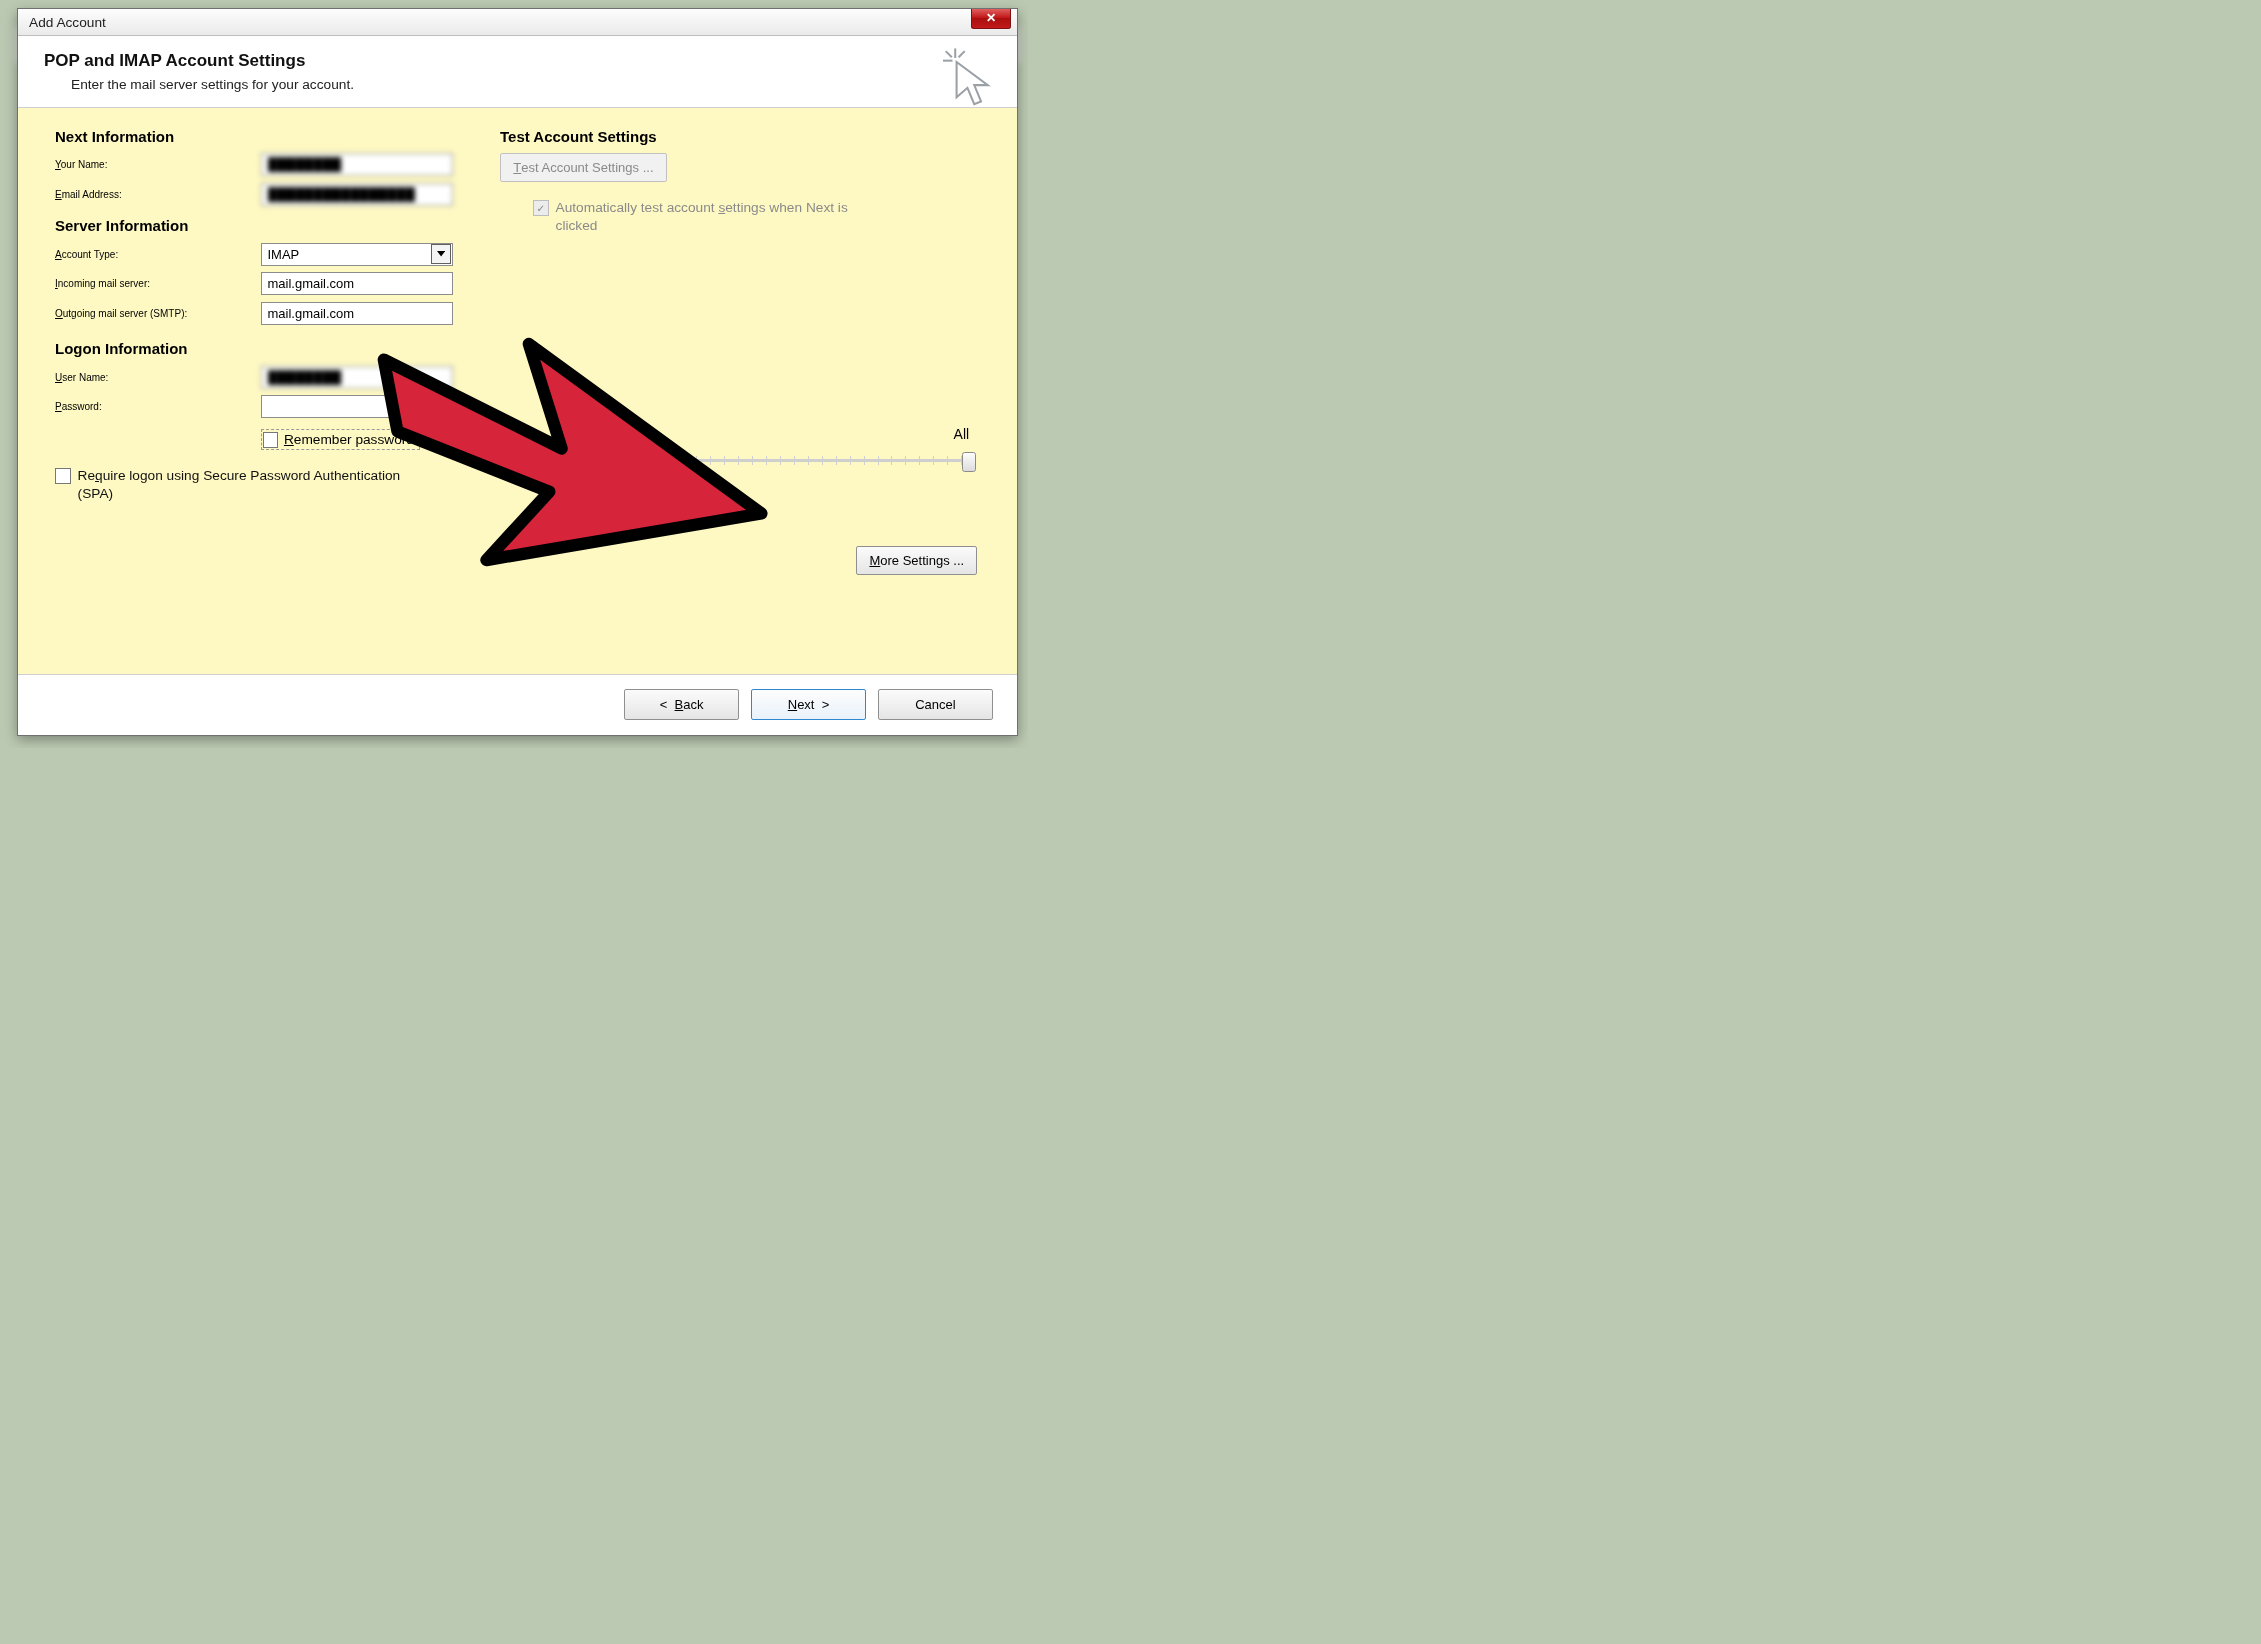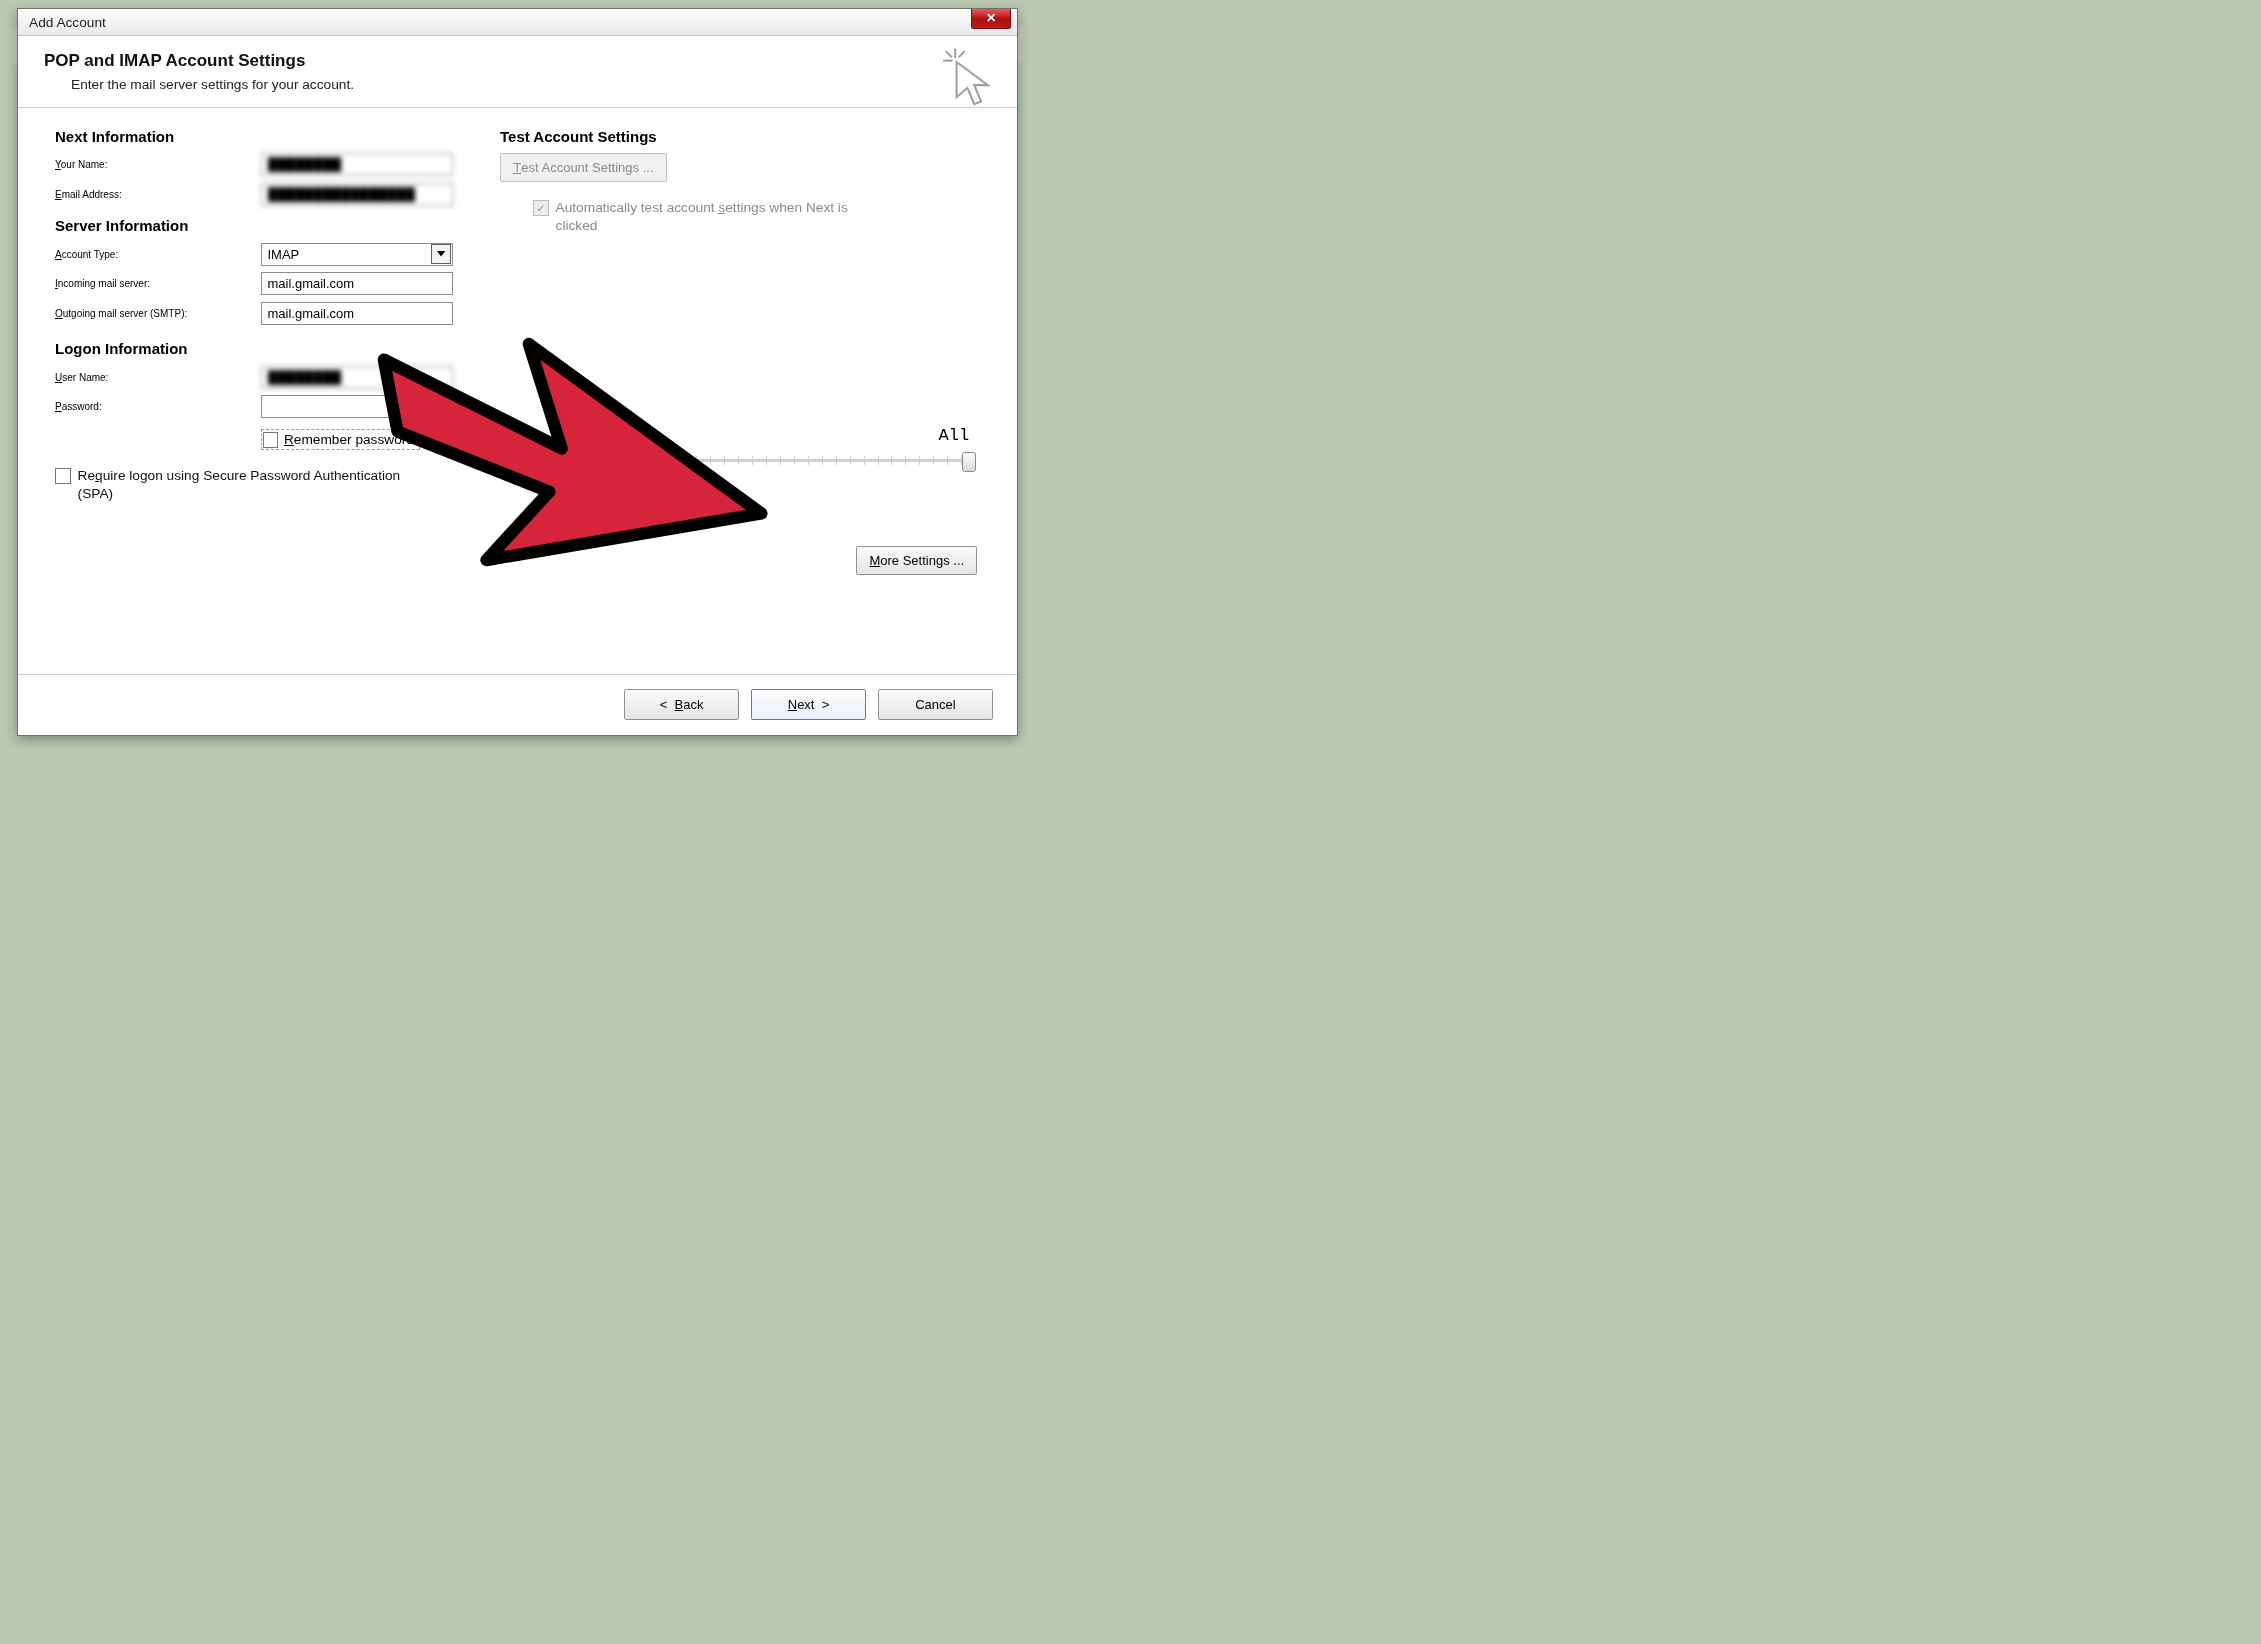--- a/index.html
+++ b/index.html
@@ -15,21 +15,21 @@
   .blur-strip{
     position:absolute;
     left:17px;right:10.3px;top:26px;height:38px;
     background:#e8e8e8;
     filter:blur(4.1px);
     border-radius:2.7px;
   }
   .dialog{
     position:absolute;
     left:17px;top:8.2px;right:10.3px;bottom:12.3px;
-    background:#ffffff;
+    background:#fef9c3;
     border:0.7px solid #707070;
     box-shadow:0 4.1px 12.3px rgba(0,0,0,.35);
   }
   .titlebar{
     height:26px;
     border-bottom:0.7px solid #bfbfbf;
     background:linear-gradient(#fdfdfd,#eaeaea);
     display:flex;align-items:center;
     padding:0 0 0 11px;
     font-size:13.7px;
@@ -104,21 +104,21 @@
   .slider{
     position:absolute;right:13.7px;top:322px;height:20.6px;width:322px;
   }
   .slider .track{position:absolute;left:0;right:0;top:9px;height:2.7px;background:#cfcfcf;border-radius:1.4px;}
   .slider .ticks{position:absolute;left:0;right:0;top:6.2px;display:flex;justify-content:space-between;}
   .slider .ticks span{width:0.7px;height:8.2px;background:#cfcfcf;}
   .slider .thumb{
     position:absolute;right:0;top:1.4px;width:12.3px;height:18px;border:0.7px solid #8a8a8a;
     background:linear-gradient(#fdfdfd,#dcdcdc);border-radius:2.7px;
   }
-  .slider-label{position:absolute;right:20.6px;top:298px;font-size:17px;font-family:Liberation Mono, monospace;}
+  .slider-label{position:absolute;right:20.6px;top:298px;font-size:14px;}
   .more-settings{
     position:absolute;right:12.3px;top:418px;
   }
   .remember-wrap{margin:4.1px 0 0 206px;border:0.7px dashed #999;display:inline-flex;align-items:center;padding:0.7px 5.5px 0.7px 0.7px;}
   .footer{
     position:absolute;left:0;right:0;bottom:0;height:60px;
     border-top:0.7px solid #cfcfcf;background:#fff;
     display:flex;align-items:center;justify-content:flex-end;gap:12.3px;padding-right:24px;
   }
   .footer .btn{height:29px;min-width:88px;}

